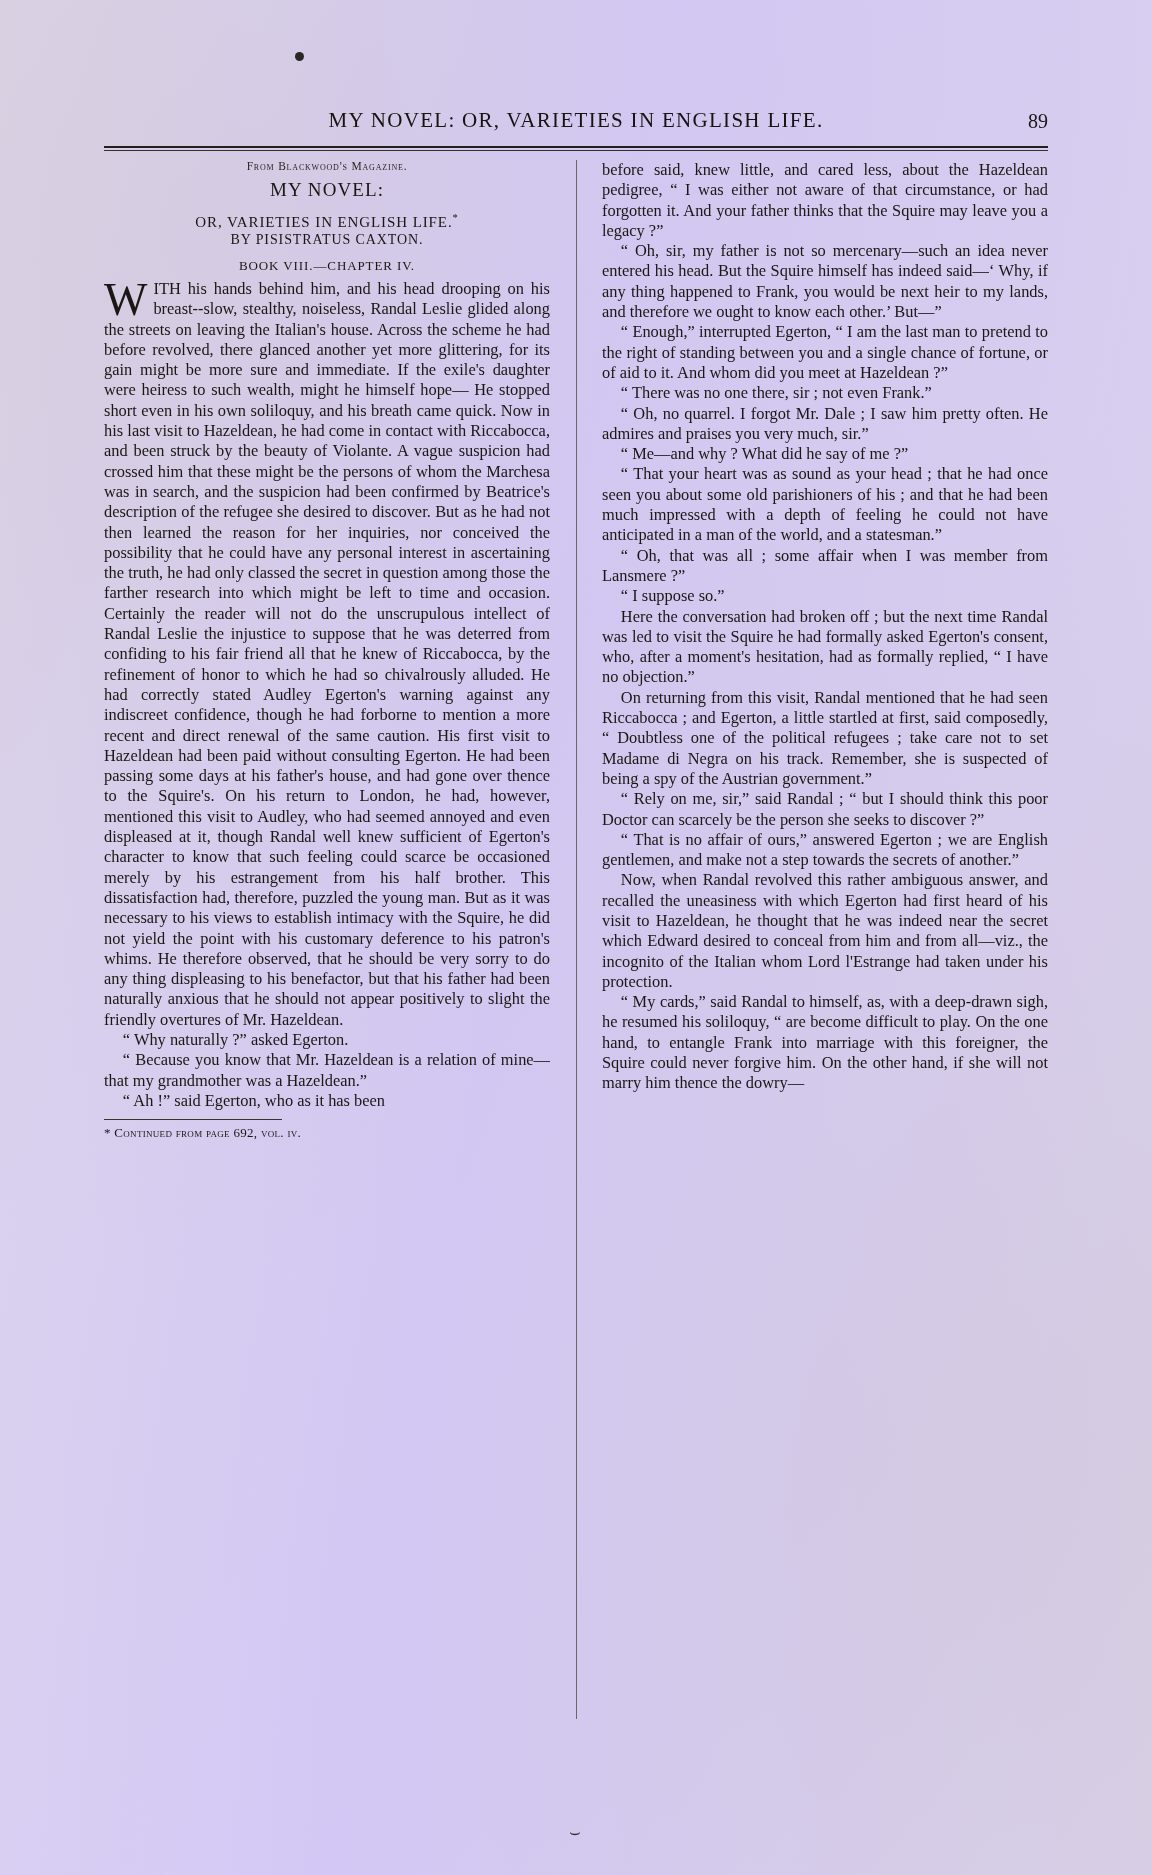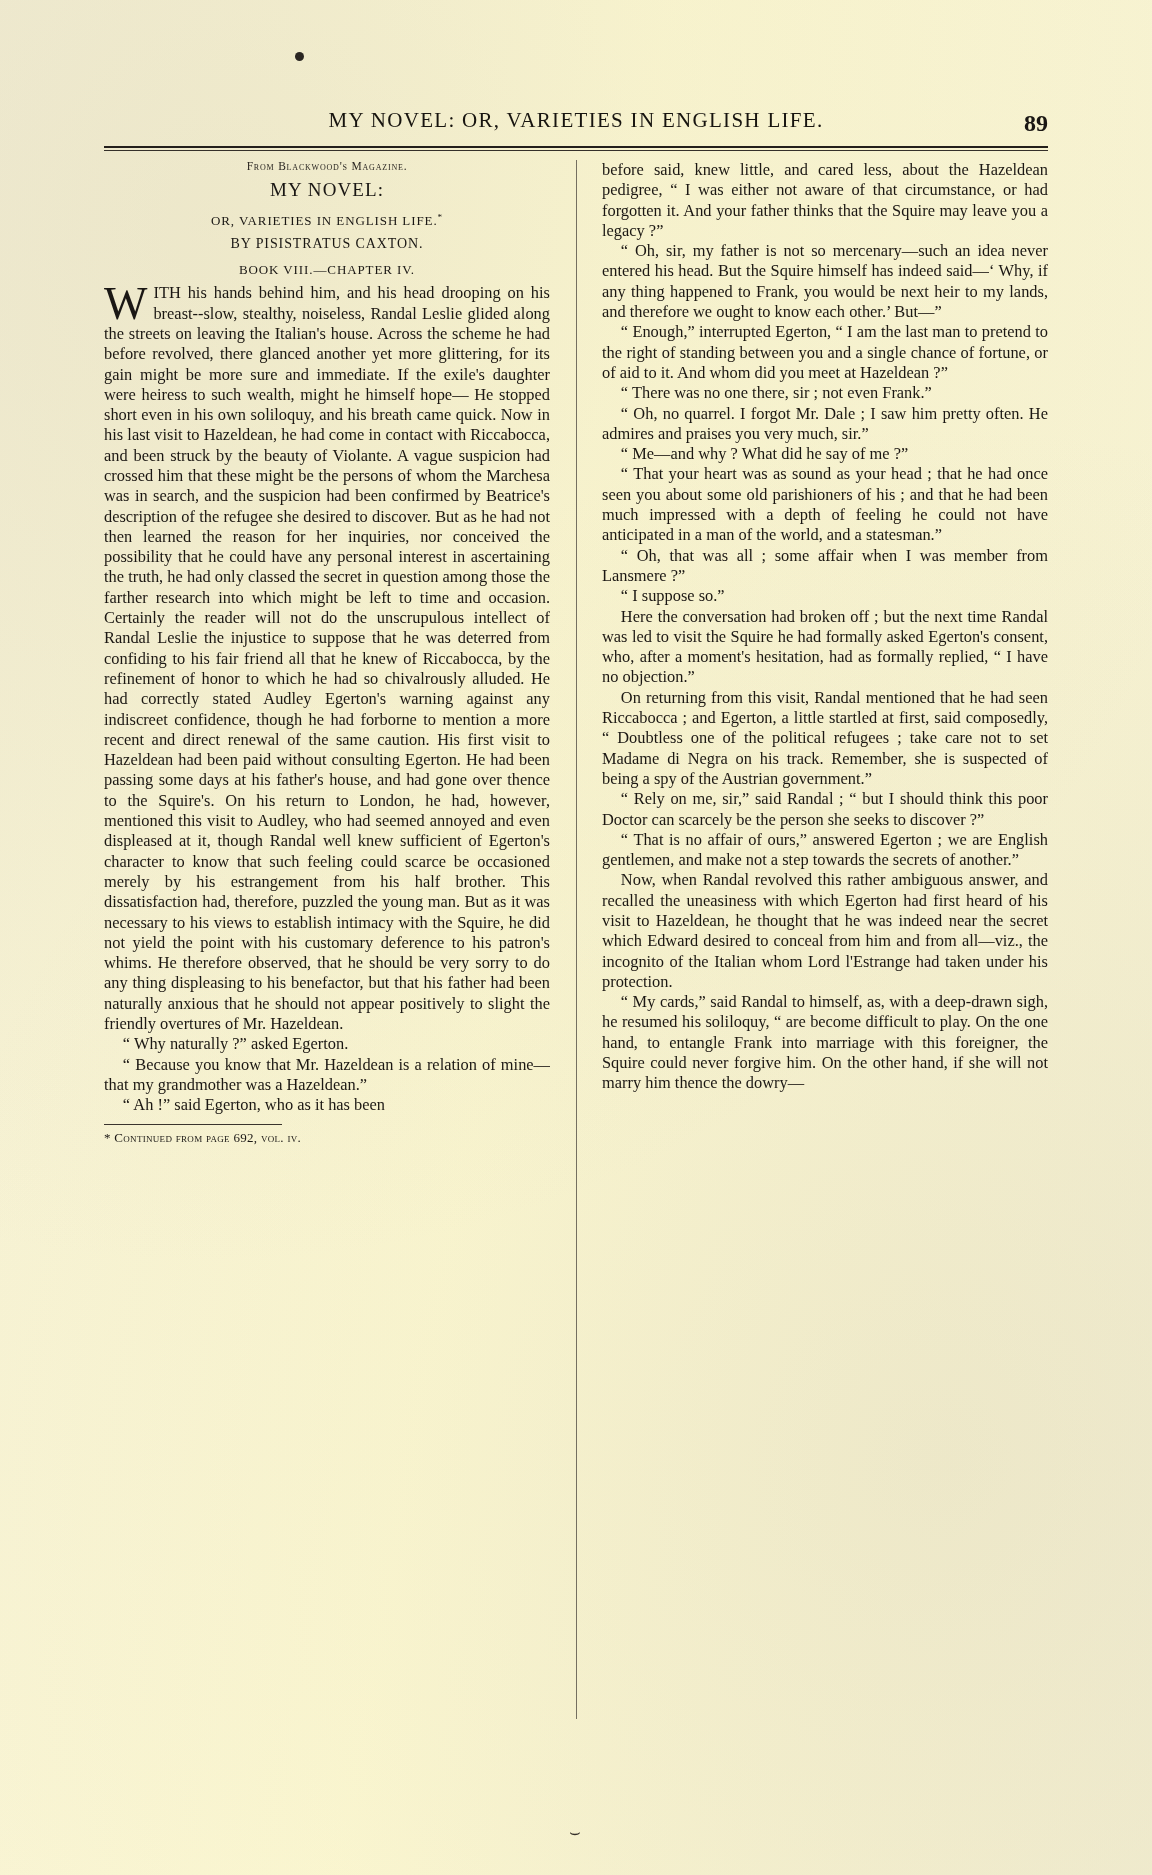--- a/index.html
+++ b/index.html
@@ -5,21 +5,21 @@
   html, body {
     margin: 0;
     padding: 0;
     background: #f4f2ec;
   }
   .page {
     position: relative;
     width: 1152px;
     height: 1875px;
     margin: 0 auto;
-    background: #fef9c3;
+    background: #c4b5fd;
     overflow: hidden;
     font-family: "Liberation Serif", serif;
     color: #1a1714;
   }
   .paper-noise {
     position: absolute;
     inset: 0;
     background:
       radial-gradient(circle at 18% 12%, rgba(190,180,160,0.18) 0%, rgba(246,244,238,0) 55%),
       radial-gradient(circle at 82% 78%, rgba(185,175,155,0.16) 0%, rgba(246,244,238,0) 60%),
@@ -46,22 +46,22 @@
     font-size: 21px;
     letter-spacing: 1.3px;
     font-variant: small-caps;
     text-transform: uppercase;
     color: #17140f;
   }
   .folio {
     position: absolute;
     right: 104px;
     top: 110px;
-    font-size: 24px;
-    font-weight: bold;
+    font-size: 20px;
+    font-weight: normal;
     font-family: "Liberation Serif", serif;
   }
   .rule {
     position: absolute;
     left: 104px;
     right: 104px;
     top: 146px;
     border-top: 2px solid #231f1b;
   }
   .rule.thin {
@@ -105,25 +105,25 @@
     margin-bottom: 7px;
   }
   .main-title {
     font-size: 19px;
     letter-spacing: 1.1px;
     font-variant: small-caps;
     text-transform: uppercase;
     margin-bottom: 11px;
   }
   .sub-title {
-    font-size: 13px;
+    font-size: 15px;
     letter-spacing: 0.9px;
     font-variant: small-caps;
     text-transform: uppercase;
-    margin-bottom: 7px;
+    margin-bottom: 1px;
   }
   .byline {
     font-size: 14px;
     letter-spacing: 0.9px;
     font-variant: small-caps;
     text-transform: uppercase;
     margin-bottom: 10px;
   }
   .chapter-line {
     font-size: 13px;

